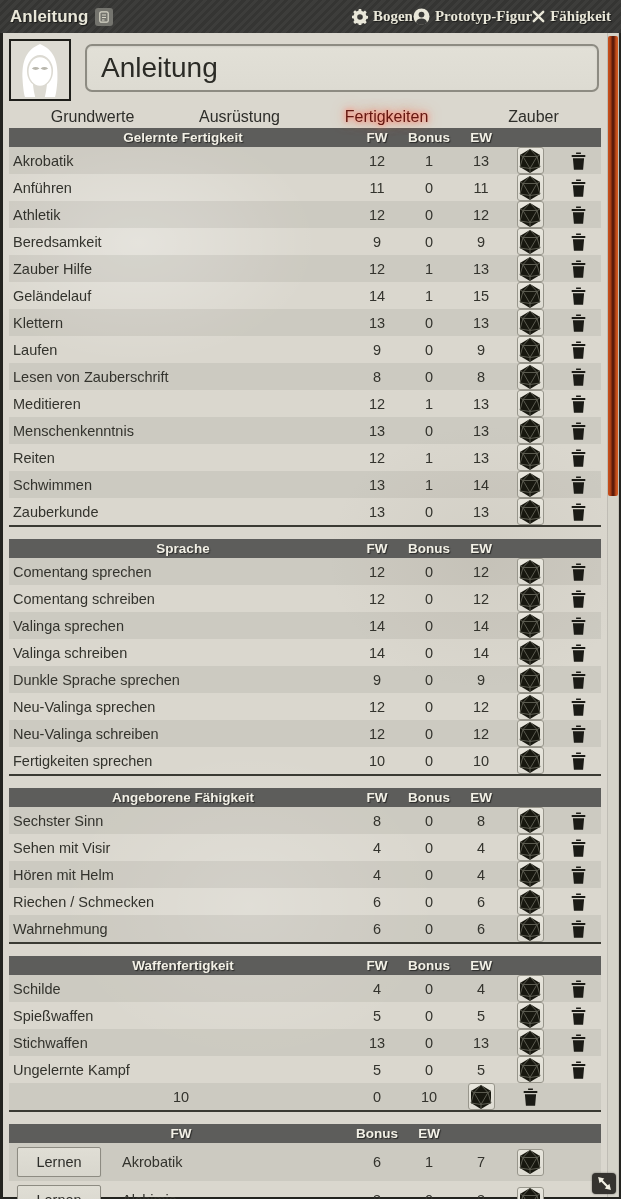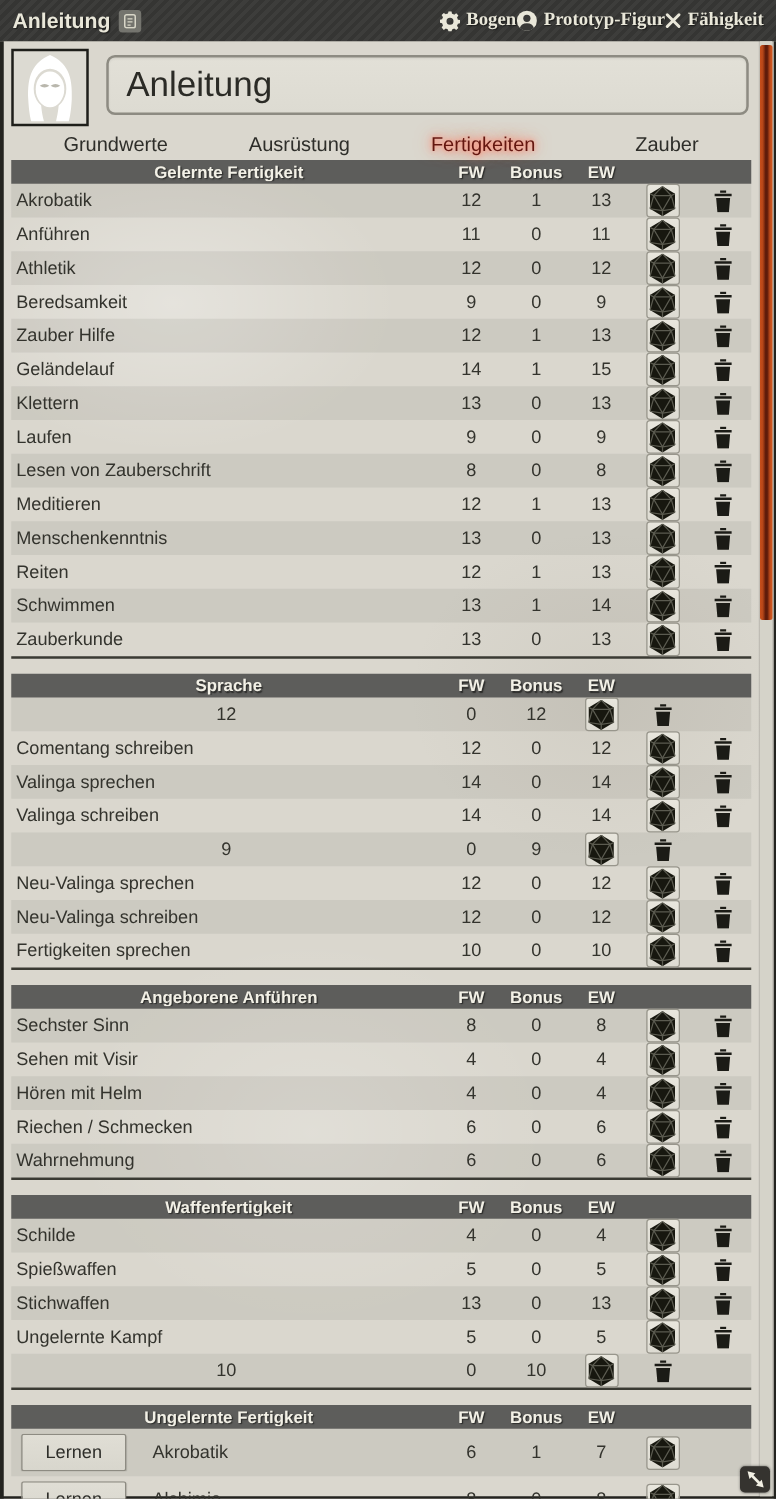--- a/index.html
+++ b/index.html
@@ -528,20 +528,21 @@
         <section class="table">
           <div class="row thead">
             <div class="cell name title">Sprache</div>
             <div class="cell num">FW</div>
             <div class="cell num">Bonus</div>
             <div class="cell num">EW</div>
             <div class="cell icon"></div>
             <div class="cell icon"></div>
           </div>
           <div class="row body">
+            <div class="cell name">Comentang sprechen</div>
             <div class="cell num">12</div>
             <div class="cell num">0</div>
             <div class="cell num">12</div>
             <div class="cell icon">
               <button class="dice-btn">
                 <svg width="22" height="24" viewBox="0 0 22 24">
                   <polygon points="11,0 21,6 21,18 11,24 1,18 1,6" fill="#17170f"></polygon>
                   <g stroke="#5b5b50" stroke-width="1" fill="none">
                     <polygon points="4,7.5 18,7.5 11,19.5"></polygon>
                     <path d="M11,0 L4,7.5 M11,0 L18,7.5 M1,6 L4,7.5 M21,6 L18,7.5 M1,18 L4,7.5 M21,18 L18,7.5 M1,18 L11,19.5 M21,18 L11,19.5 M11,24 L11,19.5"></path>
@@ -623,20 +624,21 @@
             </div>
             <div class="cell icon">
               <button class="trash-btn">
                 <svg width="15" height="18" viewBox="0 0 15 18">
                   <path fill="#1b1b16" d="M5.1,0.4 h4.8 v1.7 h-4.8 z M0.7,2.9 h13.6 v2.1 h-13.6 z M1.9,6.3 h11.2 l-1,11.4 h-9.2 z"></path>
                 </svg>
               </button>
             </div>
           </div>
           <div class="row body">
+            <div class="cell name">Dunkle Sprache sprechen</div>
             <div class="cell num">9</div>
             <div class="cell num">0</div>
             <div class="cell num">9</div>
             <div class="cell icon">
               <button class="dice-btn">
                 <svg width="22" height="24" viewBox="0 0 22 24">
                   <polygon points="11,0 21,6 21,18 11,24 1,18 1,6" fill="#17170f"></polygon>
                   <g stroke="#5b5b50" stroke-width="1" fill="none">
                     <polygon points="4,7.5 18,7.5 11,19.5"></polygon>
                     <path d="M11,0 L4,7.5 M11,0 L18,7.5 M1,6 L4,7.5 M21,6 L18,7.5 M1,18 L4,7.5 M21,18 L18,7.5 M1,18 L11,19.5 M21,18 L11,19.5 M11,24 L11,19.5"></path>
@@ -720,21 +722,21 @@
               <button class="trash-btn">
                 <svg width="15" height="18" viewBox="0 0 15 18">
                   <path fill="#1b1b16" d="M5.1,0.4 h4.8 v1.7 h-4.8 z M0.7,2.9 h13.6 v2.1 h-13.6 z M1.9,6.3 h11.2 l-1,11.4 h-9.2 z"></path>
                 </svg>
               </button>
             </div>
           </div>
         </section>
         <section class="table">
           <div class="row thead">
-            <div class="cell name title">Angeborene Anführen</div>
+            <div class="cell name title">Angeborene Fähigkeit</div>
             <div class="cell num">FW</div>
             <div class="cell num">Bonus</div>
             <div class="cell num">EW</div>
             <div class="cell icon"></div>
             <div class="cell icon"></div>
           </div>
           <div class="row body">
             <div class="cell name">Sechster Sinn</div>
             <div class="cell num">8</div>
             <div class="cell num">0</div>
@@ -979,21 +981,20 @@
               <button class="trash-btn">
                 <svg width="15" height="18" viewBox="0 0 15 18">
                   <path fill="#1b1b16" d="M5.1,0.4 h4.8 v1.7 h-4.8 z M0.7,2.9 h13.6 v2.1 h-13.6 z M1.9,6.3 h11.2 l-1,11.4 h-9.2 z"></path>
                 </svg>
               </button>
             </div>
           </div>
         </section>
         <section class="table learn-table">
           <div class="row thead">
-            <div class="cell name title">Ungelernte Fertigkeit</div>
             <div class="cell num">FW</div>
             <div class="cell num">Bonus</div>
             <div class="cell num">EW</div>
             <div class="cell icon"></div>
             <div class="cell icon"></div>
           </div>
           <div class="row body">
             <div class="cell name learn-cell">
               <button class="learn-btn">Lernen</button>
               <span class="lname">Akrobatik</span>

